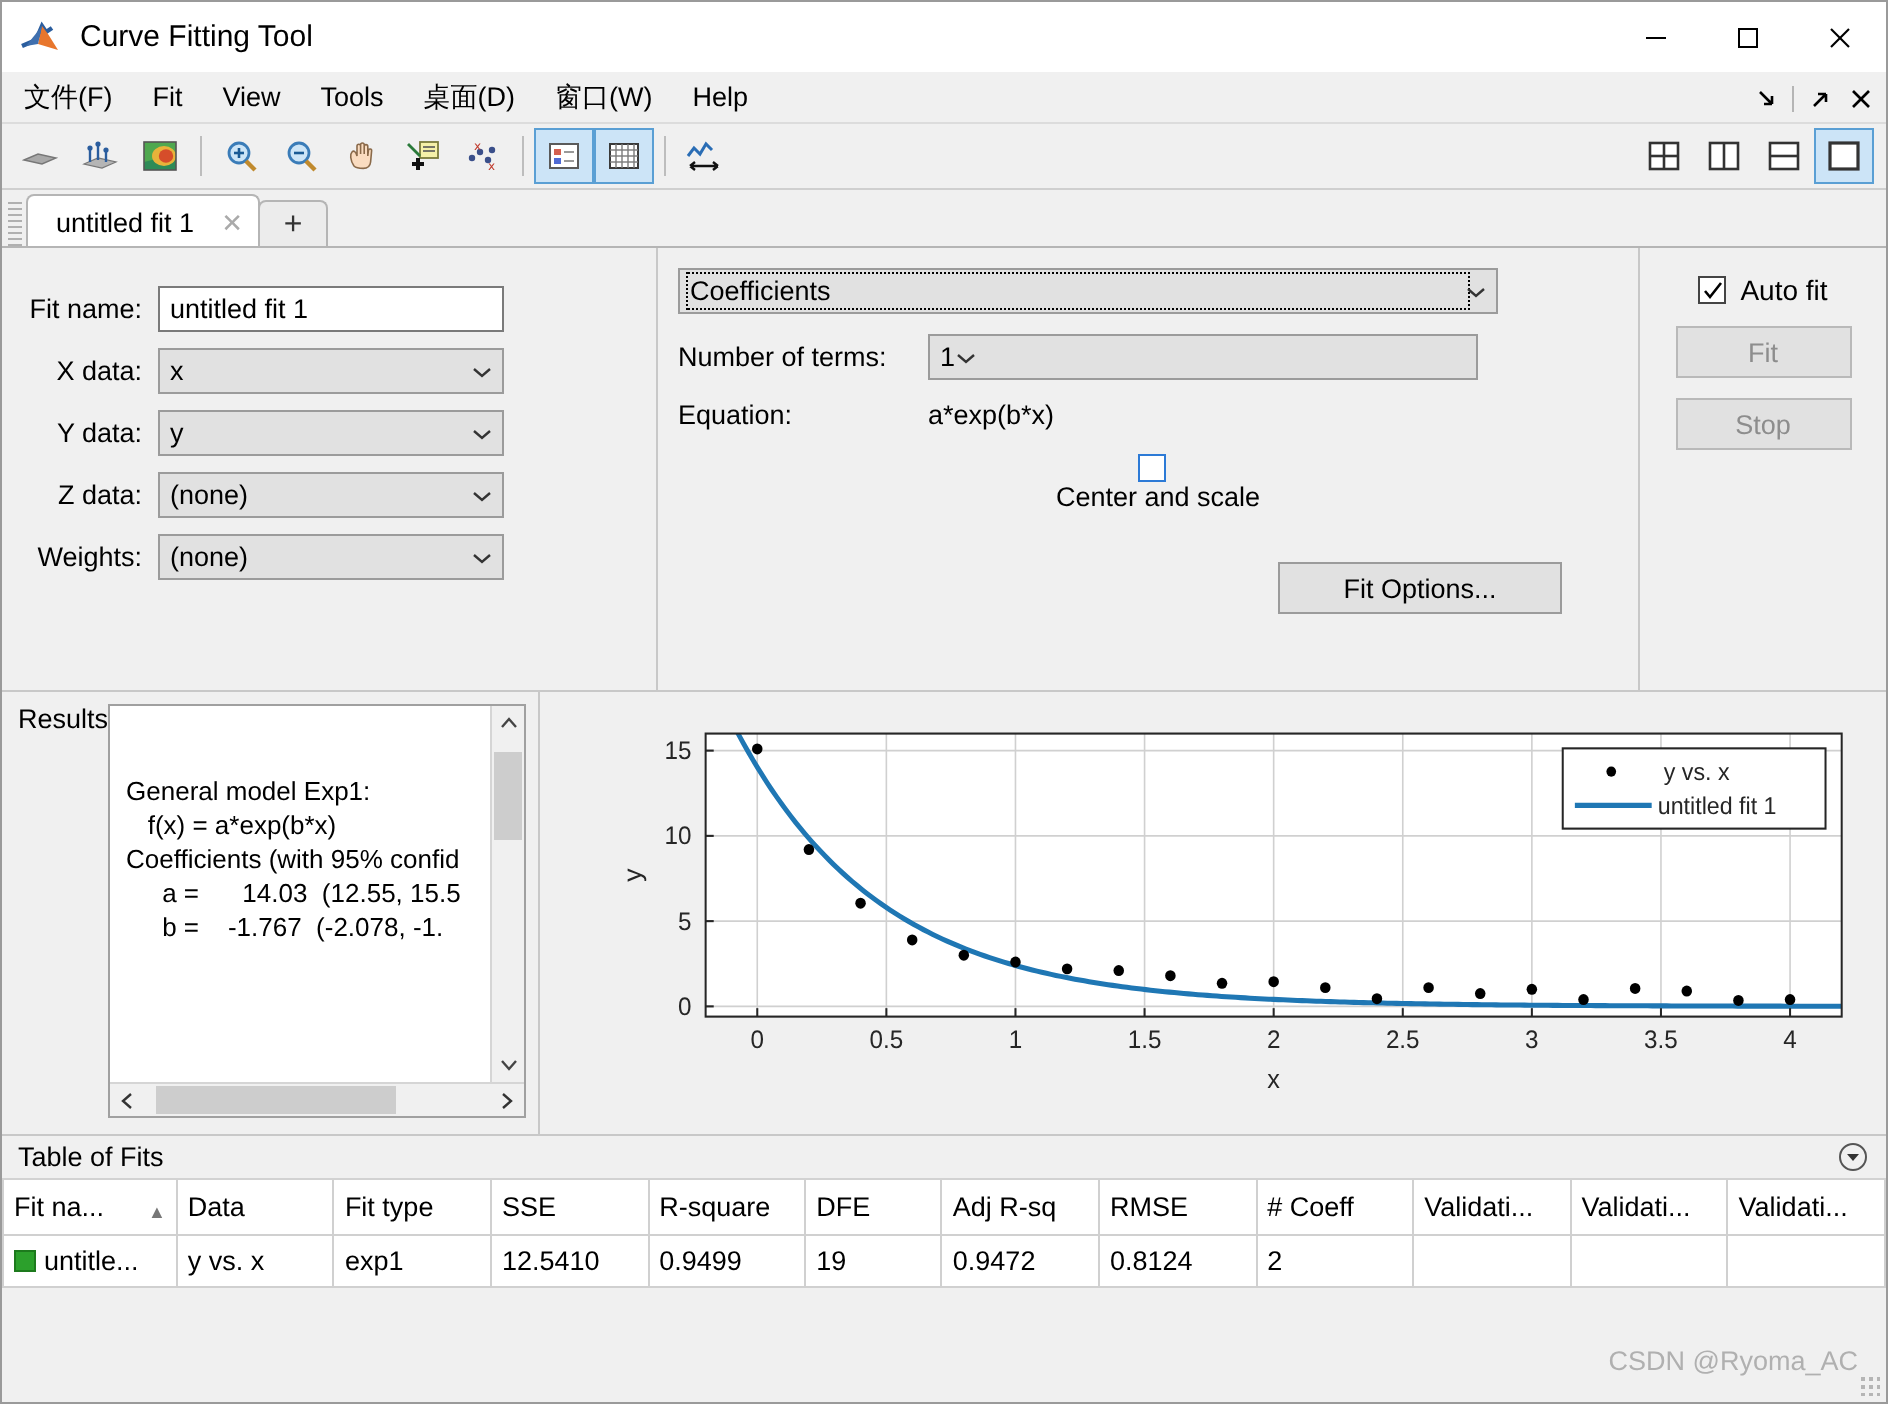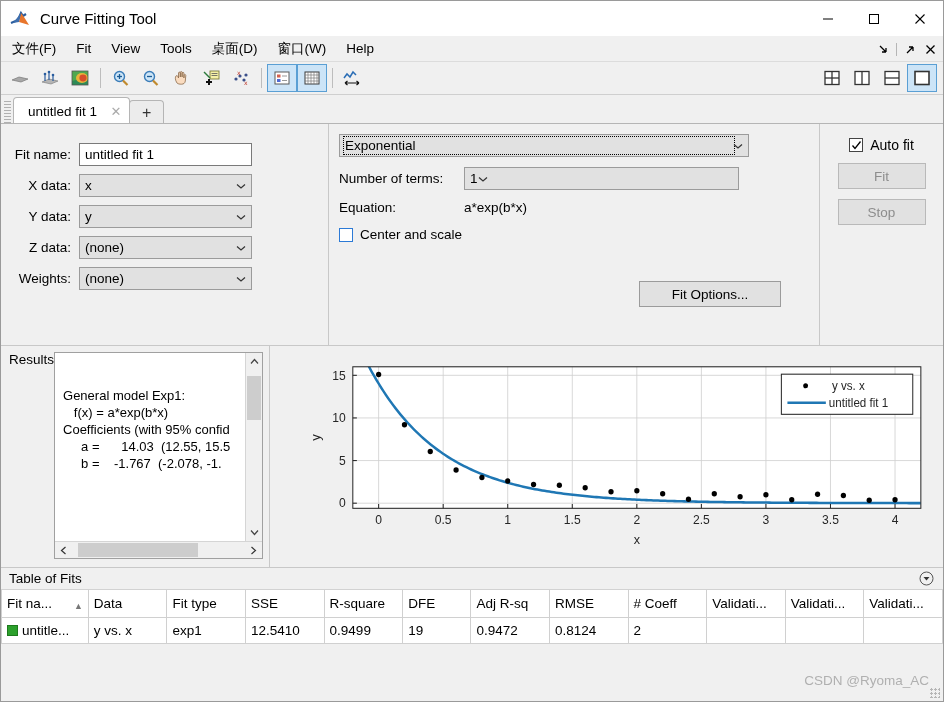--- a/index.html
+++ b/index.html
@@ -70,21 +70,21 @@
 
   .fittype-combo { margin-left:10px; width:410px; height:23px; background:#e1e1e1;
                    border:1px solid #9b9b9b; display:flex; align-items:center; padding:0 5px;
                    font-size:13.5px; }
   .fittype-combo .cv { flex:1; outline:1px dotted #000; outline-offset:1px; }
   .mid-row { display:flex; align-items:center; margin:10px 0 0 10px; }
   .mid-row .lbl { width:125px; font-size:13.5px; }
   .terms-combo { width:275px; height:23px; background:#e1e1e1; border:1px solid #9b9b9b;
                  display:flex; align-items:center; padding:0 5px; font-size:13.5px; }
   .eq-val { font-size:13.5px; }
-  .chkrow { display:flex; align-items:center; margin:12px 0 0 10px; font-size:13.5px; }
+  .chkrow { display:flex; align-items:center; margin:12px 0 0 10px; font-size:13.5px;flex-direction:column; }
   .chkbox { width:14px; height:14px; border:1px solid #2c7ad6; background:#fff; margin-right:7px;
             display:flex; align-items:center; justify-content:center; font-size:11px; color:#000; }
   .chkbox.dark { border:1px solid #444; }
   .fitopt-btn { position:absolute; right:162px; bottom:38px; width:142px; height:26px;
                 background:#e1e1e1; border:1px solid #9b9b9b; font-size:13.5px;
                 display:flex; align-items:center; justify-content:center; }
   .autofit-row { display:flex; align-items:center; justify-content:center; font-size:14px; }
   .btn-big { width:88px; height:26px; margin:10px auto 0 auto; background:#e1e1e1;
              border:1px solid #b9b9b9; color:#8d8d8d; font-size:13.5px;
              display:flex; align-items:center; justify-content:center; }
@@ -377,21 +377,21 @@
           <span class="cv">(none)</span>
           <svg class="chev" viewBox="0 0 10 10">
               <path d="M1 3.5 L5 7 L9 3.5" fill="none" stroke="#333" stroke-width="1.2"></path>
             </svg>
         </div>
       </div>
     </div>
 
     <div class="cfg-mid">
       <div class="fittype-combo">
-        <span class="cv">Exponential</span>
+        <span class="cv">Coefficients</span>
         <svg class="chev" viewBox="0 0 10 10">
             <path d="M1 3.5 L5 7 L9 3.5" fill="none" stroke="#333" stroke-width="1.2"></path>
           </svg>
       </div>
       <div class="mid-row">
         <div class="lbl">Number of terms:</div>
         <div class="terms-combo">
           <span class="cv">1</span>
           <svg class="chev" viewBox="0 0 10 10">
               <path d="M1 3.5 L5 7 L9 3.5" fill="none" stroke="#333" stroke-width="1.2"></path>

